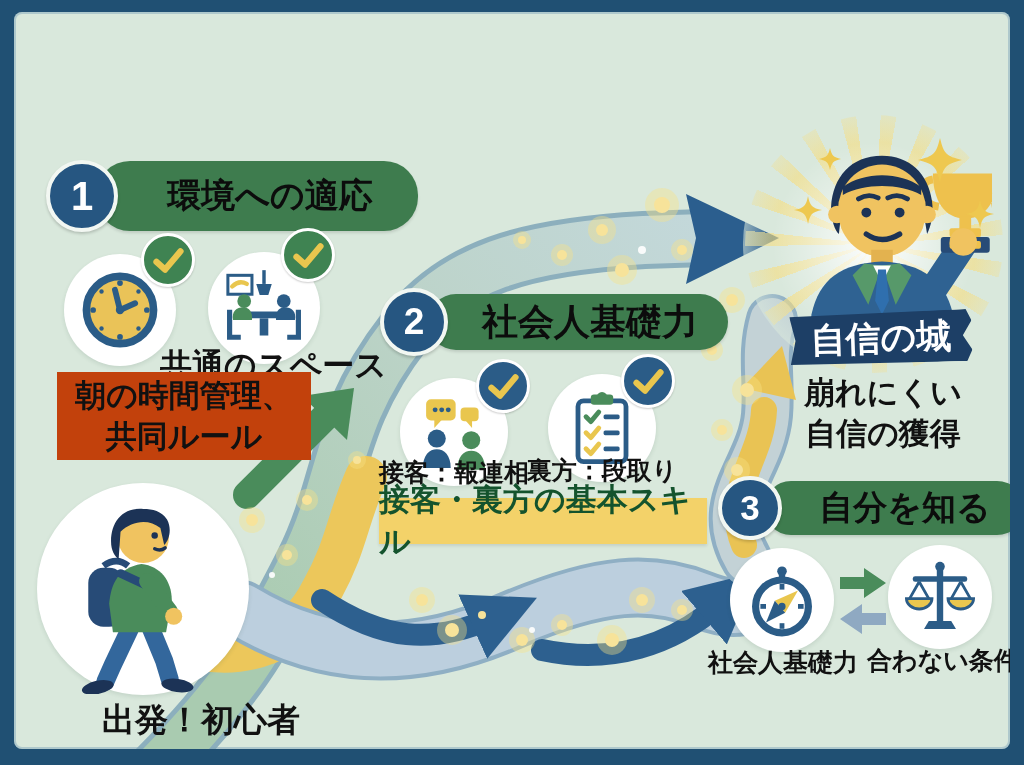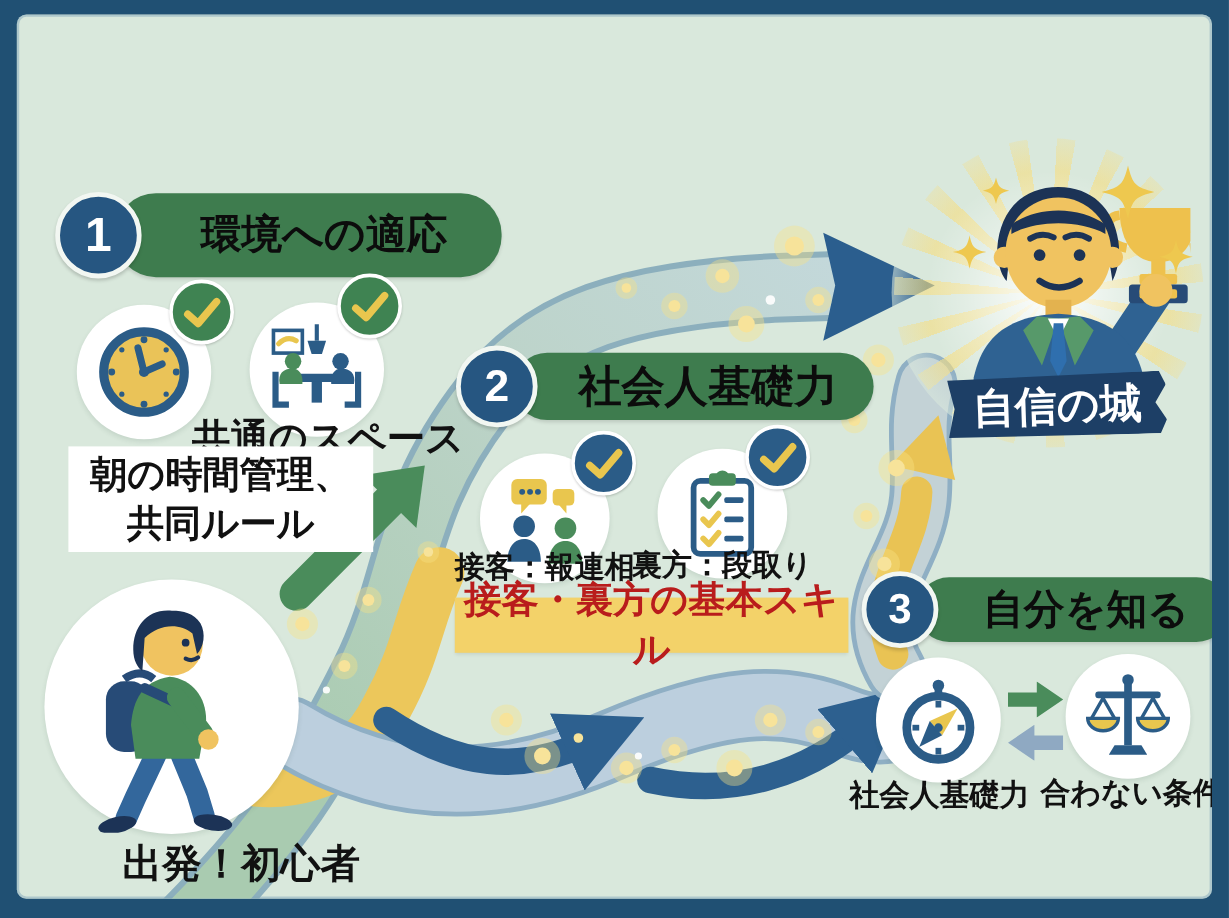--- a/index.html
+++ b/index.html
@@ -51,23 +51,23 @@
   .s3 .num-circle{width:56px;height:56px;font-size:35px;margin-right:-18px;}
   .s3 .pill{height:54px;width:238px;font-size:34px;padding-left:22px;}
   
   .icon-circle{background:#fff;border-radius:50%;box-shadow:0 2px 4px rgba(40,70,60,.12);
     display:flex;align-items:center;justify-content:center;}
   .check-badge{border-radius:50%;width:48px;height:48px;box-shadow:0 1px 2px rgba(0,0,0,.2);z-index:3;}
   .check-badge.green{background:#3f8352;border:3px solid #fff;}
   .check-badge.navy{background:#2b5c87;border:3px solid #fff;}
   
   .caption{font-weight:900;color:#111;text-align:center;white-space:nowrap;}
-  .note-box{background:#ffffff;color:#111;font-weight:900;text-align:center;
+  .note-box{background:#c2410c;color:#111;font-weight:900;text-align:center;
     display:flex;flex-direction:column;justify-content:center;}
-  .banner-yellow{background:#f3d269;color:#b91c1c;font-weight:900;text-align:center;
+  .banner-yellow{background:#f3d269;color:#14532d;font-weight:900;text-align:left;
     display:flex;align-items:center;justify-content:center;box-shadow:0 2px 3px rgba(0,0,0,.1);}
   .box-blue{background:#aec3d6;color:#111;font-weight:900;text-align:center;
     display:flex;align-items:center;justify-content:center;box-shadow:0 2px 3px rgba(0,0,0,.12);}
   .ribbon{
     background:#1d3f66;color:#fff;font-weight:900;display:flex;align-items:center;justify-content:center;
     transform:rotate(-2deg);
     clip-path:polygon(0% 4%, 97% 0%, 100% 22%, 95% 50%, 100% 78%, 97% 100%, 0% 96%, 3% 50%);
   }
   .goal-note{color:#111;font-weight:900;text-align:center;line-height:41px;font-size:31px;}
   .start-label{color:#111;font-weight:900;font-size:33px;text-align:right;white-space:nowrap;}
@@ -230,20 +230,24 @@
       <path d="M166 8 C170 24 172 26 188 30 C172 34 170 36 166 52 C162 36 160 34 144 30 C160 26 162 24 166 8 Z"></path>
       <path d="M206 70 C208 80 210 82 220 84 C210 86 208 88 206 98 C204 88 202 86 192 84 C202 82 204 80 206 70 Z"></path>
       <path d="M34 66 C36 76 38 78 48 80 C38 82 36 84 34 94 C32 84 30 82 20 80 C30 78 32 76 34 66 Z"></path>
       <path d="M56 18 C58 26 59 27 67 29 C59 31 58 32 56 40 C54 32 53 31 45 29 C53 27 54 26 56 18 Z"></path>
     </g>
   </svg>
 
   <div class="ribbon abs" style="left:776px;top:300px;width:182px;height:52px;font-size:35px;">
     <span>自信の城</span>
   </div>
+  <div class="goal-note abs" style="left:764px;top:360px;width:210px;">
+    <div>崩れにくい</div>
+    <div>自信の獲得</div>
+  </div>
 
   <div class="section-badge s1 abs" style="left:32px;top:148px;">
     <div class="num-circle">1</div>
     <div class="pill">環境への適応</div>
   </div>
 
   <div class="icon-circle abs" style="left:50px;top:242px;width:112px;height:112px;">
     <svg width="84" height="84" viewBox="0 0 100 100">
       <circle cx="50" cy="50" r="40" fill="#eac358" stroke="#2b5c87" stroke-width="9"></circle>
       <g fill="#2b5c87">

